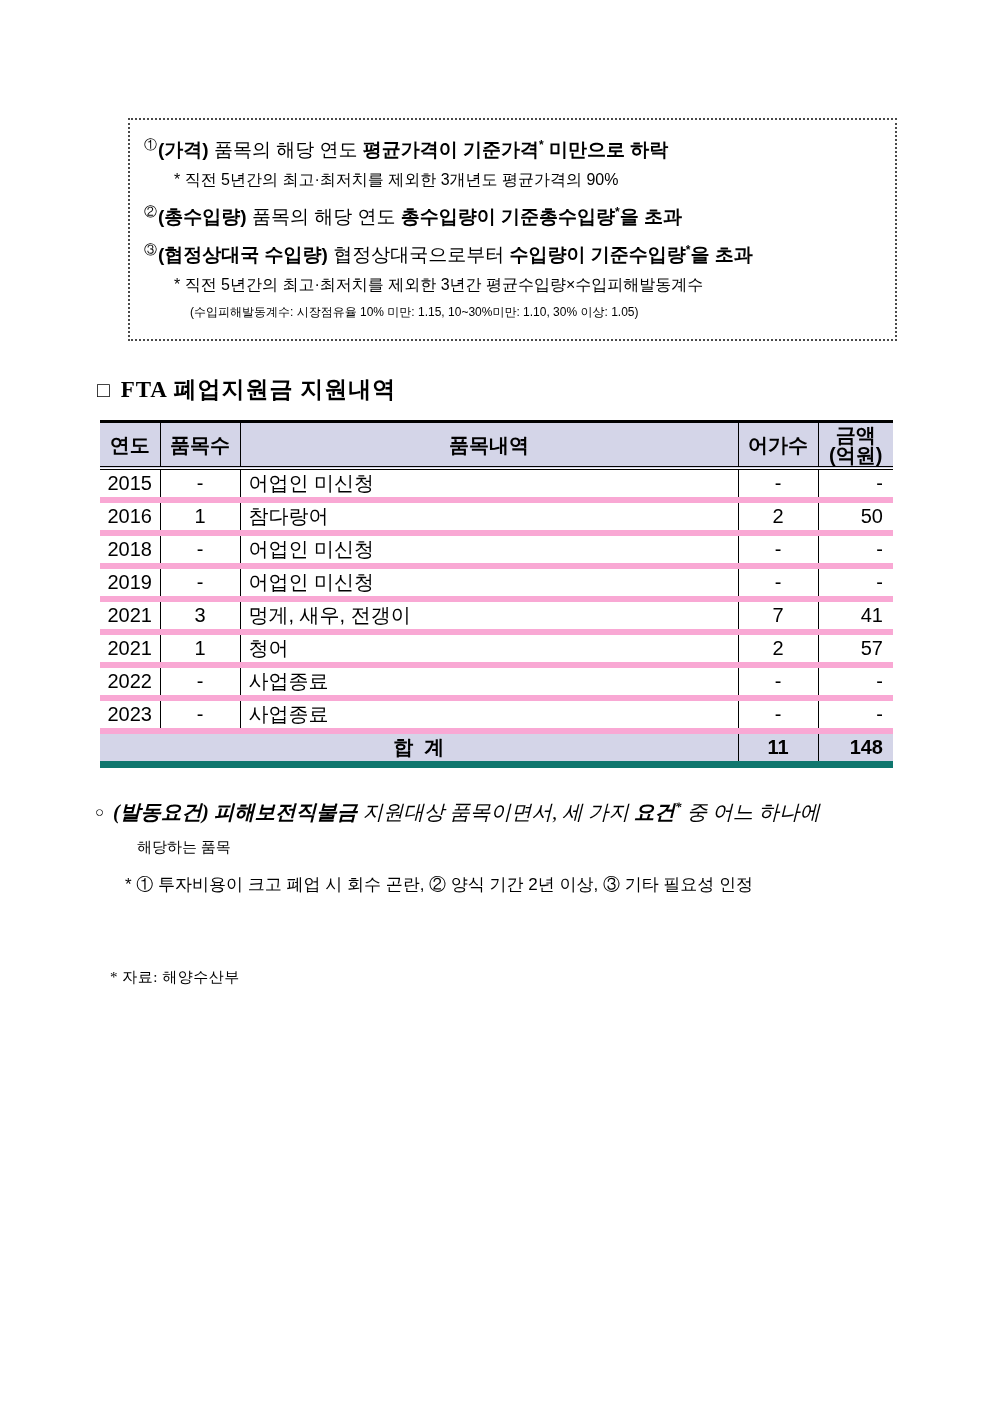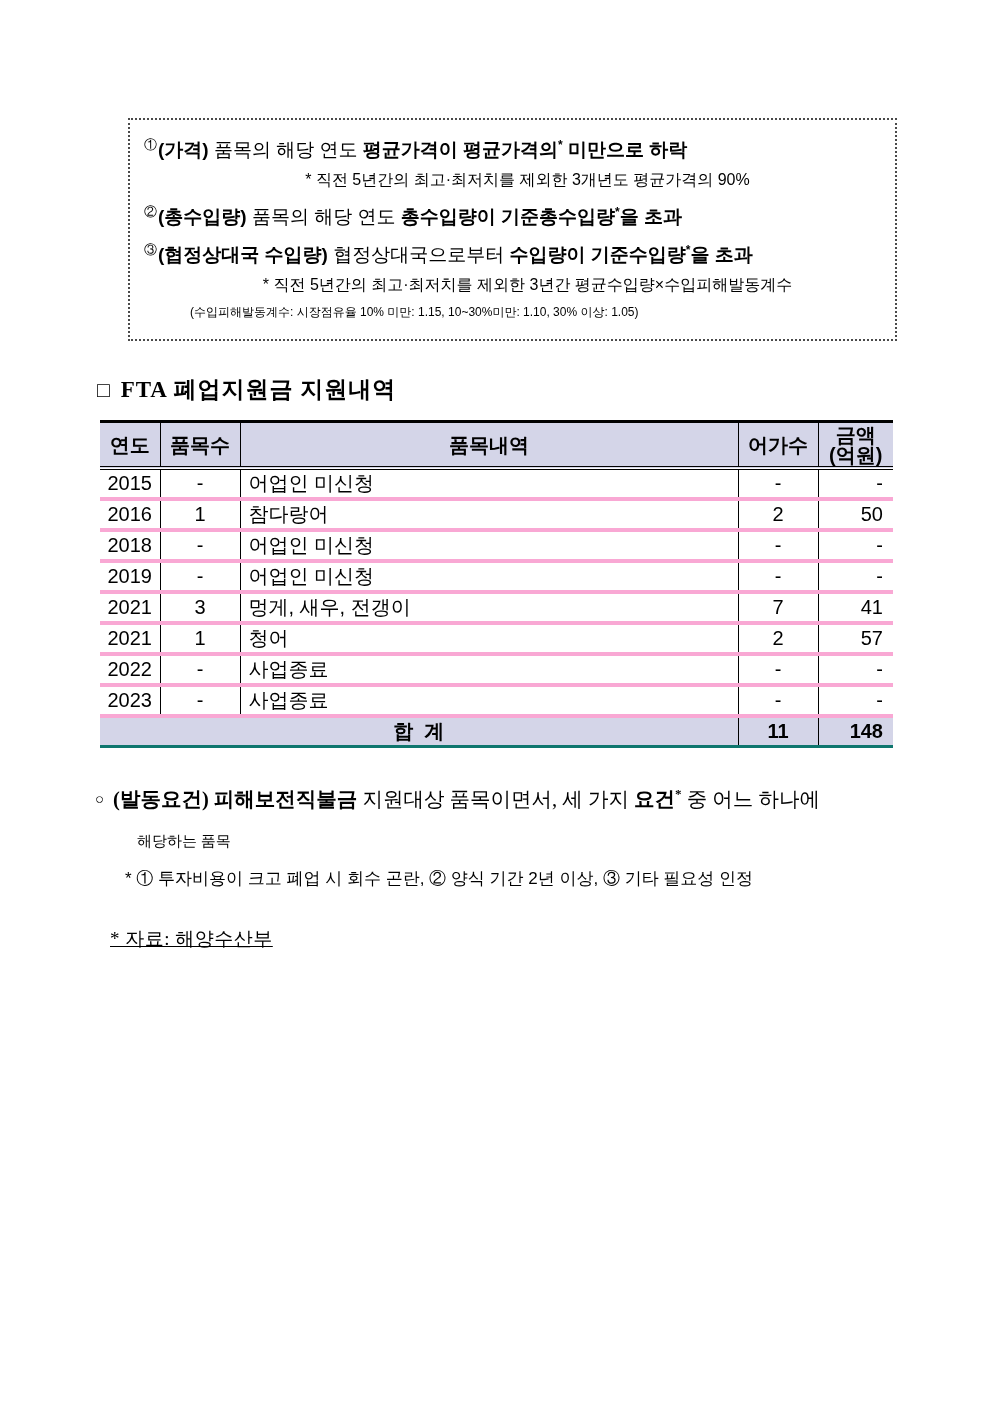--- a/index.html
+++ b/index.html
@@ -40,21 +40,20 @@
   .nb-star{
     font-size:12px;
     vertical-align:super;
     font-weight:700;
   }
   .nb-note{
     font-size:16px;
     line-height:18px;
     margin:8px 0 10px 30px;
     white-space:nowrap;
-    text-align:center;
   }
   .nb-item + .nb-item{margin-top:6px;}
   .nb-subnote{
     font-size:12px;
     line-height:17px;
     margin:5px 0 0 46px;
     white-space:nowrap;
   }
 
   
@@ -86,45 +85,46 @@
     font-weight:700;
     border-top:3px solid #000;
     border-bottom:4px double #000;
     height:47px;
     line-height:20px;
     vertical-align:middle;
   }
   .fta-table thead th + th,
   .fta-table tbody td + td{border-left:1px solid #000;}
   .fta-table tbody td{
-    border-bottom:4px solid #f9a8d4;
+    border-bottom:6px solid #f9a8d4;
     height:26px;
     vertical-align:middle;
   }
   .fta-table tr.total-row td{
     background:var(--header_bg);
     border-top:2px solid #000;
-    border-bottom:3px solid #0f766e;
+    border-bottom:7px solid #0f766e;
     font-weight:700;
     height:29px;
   }
   .al-c{text-align:center;}
   .al-l{text-align:left;padding-left:8px !important;}
   .al-r{text-align:right;padding-right:10px !important;}
   .pre{white-space:pre;}
 
   
   .bullet{
     margin:27px 0 0 95px;
     font-family:"Liberation Serif","DejaVu Serif",serif;
   }
   .bullet-line1{
     font-size:20.5px;
-    line-height:38px;
-    white-space:nowrap;
+    line-height:24px;
+    white-space:nowrap;
+    font-style:italic;
   }
   .bullet-marker{
     font-size:15px;
     display:inline-block;
     transform:translateY(-2px);
     margin-right:9px;
   }
   .bullet .b{font-weight:700;}
   .bullet .bstar{
     font-size:13px;
@@ -138,35 +138,34 @@
   }
   .bullet-note{
     font-family:"Liberation Sans",sans-serif;
     font-size:17px;
     margin:16px 0 0 30px;
     white-space:nowrap;
   }
 
   
   .source-note{
-    margin:36px 0 0 110px;
+    margin:72px 0 0 110px;
     font-family:"Liberation Serif","DejaVu Serif",serif;
-    font-size:19px;
+    font-size:15px;
     letter-spacing:0.5px;
     white-space:nowrap;
-    text-decoration:underline;
   }
 </style>
 </head>
 <body>
 
 <div class="notice-box">
 
   <div class="nb-item">
-    <div class="nb-main"><span class="nb-num">①</span><span class="term">(가격)</span><span> 품목의 해당 연도 </span><span class="strong">평균가격이 평균가격의</span><span class="nb-star">*</span><span class="tail"> 미만으로 하락</span></div>
+    <div class="nb-main"><span class="nb-num">①</span><span class="term">(가격)</span><span> 품목의 해당 연도 </span><span class="strong">평균가격이 기준가격</span><span class="nb-star">*</span><span class="tail"> 미만으로 하락</span></div>
     <div class="nb-note">* 직전 5년간의 최고·최저치를 제외한 3개년도 평균가격의 90%</div>
   </div>
 
   <div class="nb-item">
     <div class="nb-main"><span class="nb-num">②</span><span class="term">(총수입량)</span><span> 품목의 해당 연도 </span><span class="strong">총수입량이 기준총수입량</span><span class="nb-star">*</span><span class="tail">을 초과</span></div>
   </div>
 
   <div class="nb-item">
     <div class="nb-main"><span class="nb-num">③</span><span class="term">(협정상대국 수입량)</span><span> 협정상대국으로부터 </span><span class="strong">수입량이 기준수입량</span><span class="nb-star">*</span><span class="tail">을 초과</span></div>
     <div class="nb-note">* 직전 5년간의 최고·최저치를 제외한 3년간 평균수입량×수입피해발동계수</div>

